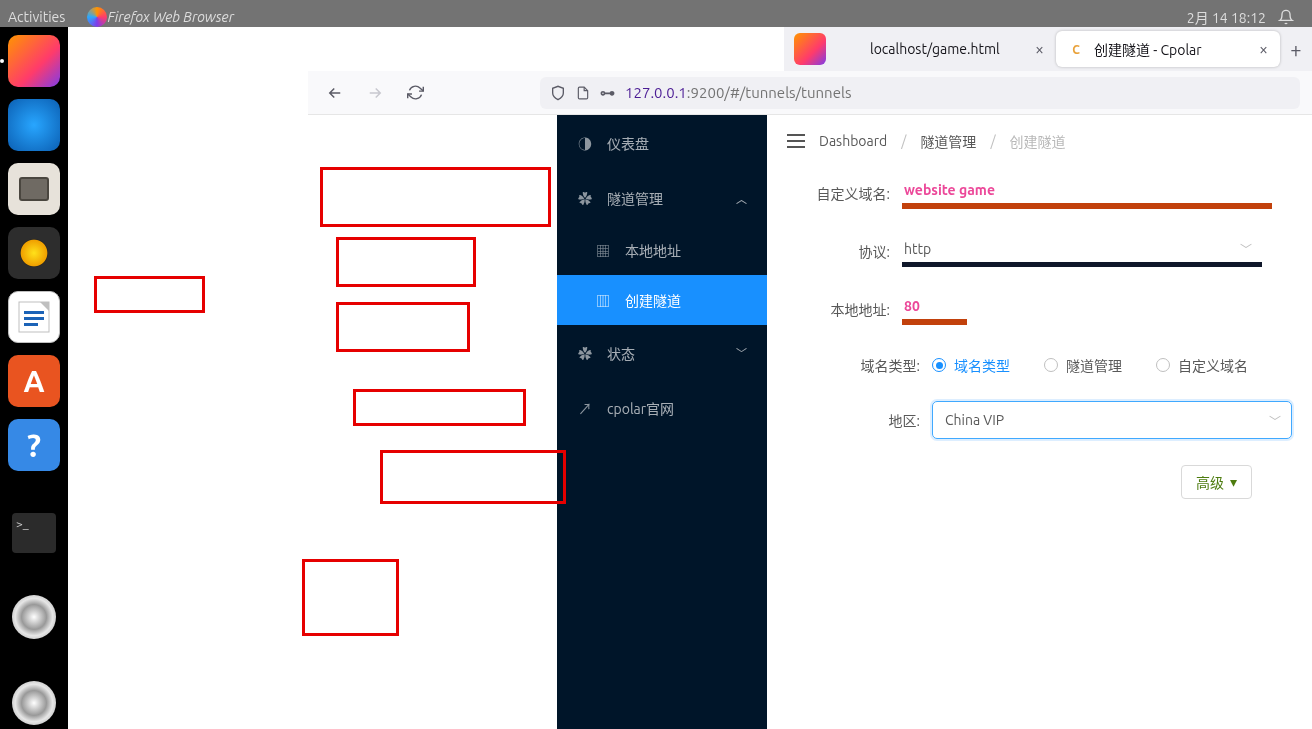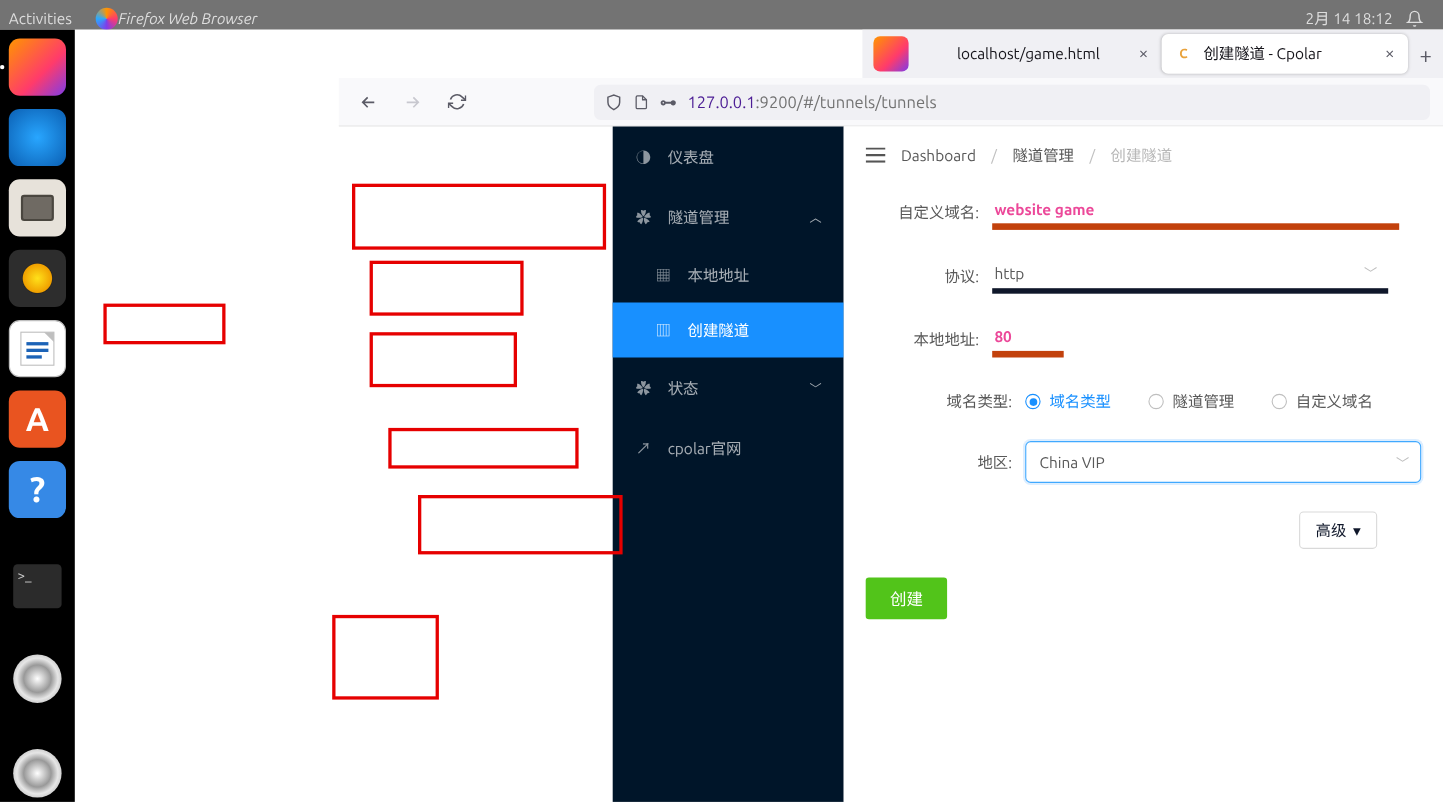--- a/index.html
+++ b/index.html
@@ -75,21 +75,21 @@
 .select-plain{ width:360px; height:32px; border:none; border-bottom:5px solid #0f172a; padding:4px 2px; font-size:14px; color:#585858; display:flex; align-items:center; position:relative;}
 .select-box{ width:360px; height:38px; border:1px solid #40a9ff; border-radius:5px; padding:4px 12px; font-size:14px; color:#585858; display:flex; align-items:center; position:relative; box-shadow:0 0 0 2px rgba(24,144,255,0.15);}
 .chev{ position:absolute; right:10px; color:#bfbfbf; font-size:12px;}
 .radios{ display:flex; gap:34px; align-items:center;}
 .radio{ display:flex; align-items:center; gap:8px; font-size:14px; color:#595959;}
 .radio .dot{ width:14px;height:14px;border:1px solid #bfbfbf;border-radius:50%;display:flex;align-items:center;justify-content:center;}
 .radio.checked .dot{ border-color:#1890ff;}
 .radio.checked .dot::after{ content:"";width:7px;height:7px;background:#1890ff;border-radius:50%;}
 .radio.checked span{ color:#1890ff;}
 .adv-row{ display:flex; justify-content:flex-end; padding-right:40px; margin:8px 0 26px;}
-.adv-btn{ height:34px;border:1px solid #d9d9d9;border-radius:4px;background:#fff;padding:0 14px;display:flex;align-items:center;gap:6px;font-size:14px;color:#0f172a;}
+.adv-btn{ height:34px;border:1px solid #d9d9d9;border-radius:4px;background:#fff;padding:0 14px;display:flex;align-items:center;gap:6px;font-size:14px;color:#4d7c0f;}
 .submit{ height:38px; padding:0 22px; background:#52c41a; color:#fff; font-size:15px; border:none; border-radius:3px;}
 
 
 .redbox{ position:absolute; border:3px solid #e60000; pointer-events:none; z-index:40;}
 
 
 .ff-globe{ width:20px;height:20px;border-radius:50%;background:conic-gradient(#ff9500,#ff3b6b,#7f3ce8,#2aa9ff,#ff9500);}
 
 svg{ display:block;}
 </style>
@@ -280,23 +280,20 @@
             <span>China VIP</span>
             <span class="chev">﹀</span>
           </div>
         </div>
         <div class="adv-row">
           <button class="adv-btn">
             <span>高级</span>
               <span>▾</span>
           </button>
         </div>
-        <div class="form-row">
-          <button class="submit">创建</button>
-        </div>
       </div>
     </div>
   </div>
 </div>
 
 <div class="redbox" style="left:94px; top:276px; width:111px; height:37px;"></div>
 <div class="redbox" style="left:320px; top:167px; width:231px; height:60px;"></div>
 <div class="redbox" style="left:336px; top:237px; width:140px; height:50px;"></div>
 <div class="redbox" style="left:336px; top:302px; width:134px; height:50px;"></div>
 <div class="redbox" style="left:353px; top:389px; width:173px; height:37px;"></div>

